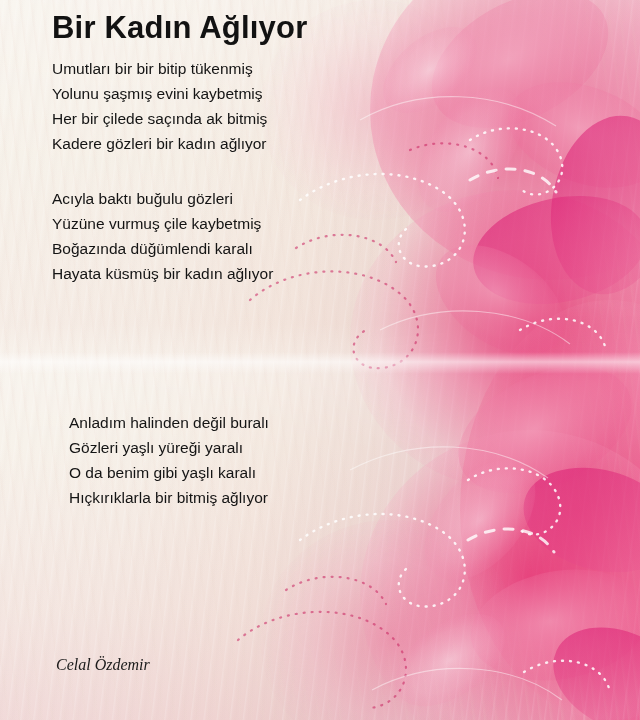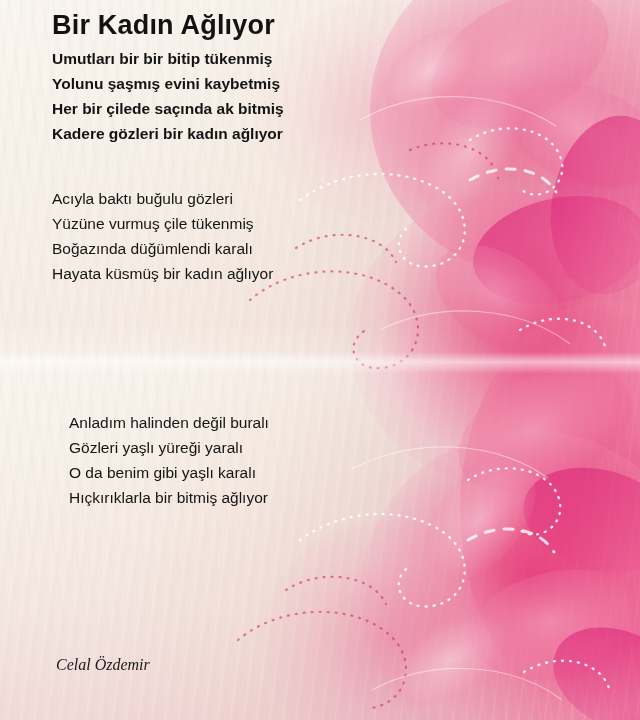--- a/index.html
+++ b/index.html
@@ -156,37 +156,37 @@
 
   
   .content {
     position: absolute;
     inset: 0;
   }
   .title {
     position: absolute;
     left: 52px;
     top: 10px;
-    font-size: 27px;
+    font-size: 31px;
     font-weight: bold;
     color: #121212;
     letter-spacing: 0.2px;
     white-space: nowrap;
   }
   .stanza {
     position: absolute;
     left: 52px;
     font-size: 15.5px;
     color: #141414;
     line-height: 25px;
   }
   .stanza div {
     white-space: nowrap;
   }
-  .stanza-1 { top: 46px; font-weight: bold; }
+  .stanza-1 { top: 56px; }
   .stanza-2 { top: 186px; }
   .stanza-3 { top: 410px; margin-left: 17px; }
 
   .signature {
     position: absolute;
     left: 56px;
     top: 656px;
     font-family: "Liberation Serif", serif;
     font-style: italic;
     font-size: 16px;
@@ -284,21 +284,21 @@
 
     <div class="stanza stanza-1">
       <div>Umutları bir bir bitip tükenmiş</div>
       <div>Yolunu şaşmış evini kaybetmiş</div>
       <div>Her bir çilede saçında ak bitmiş</div>
       <div>Kadere gözleri bir kadın ağlıyor</div>
     </div>
 
     <div class="stanza stanza-2">
       <div>Acıyla baktı buğulu gözleri</div>
-      <div>Yüzüne vurmuş çile tükenmiş</div>
+      <div>Yüzüne vurmuş çile kaybetmiş</div>
       <div>Boğazında düğümlendi karalı</div>
       <div>Hayata küsmüş bir kadın ağlıyor</div>
     </div>
 
     <div class="stanza stanza-3">
       <div>Anladım halinden değil buralı</div>
       <div>Gözleri yaşlı yüreği yaralı</div>
       <div>O da benim gibi yaşlı karalı</div>
       <div>Hıçkırıklarla bir bitmiş ağlıyor</div>
     </div>

